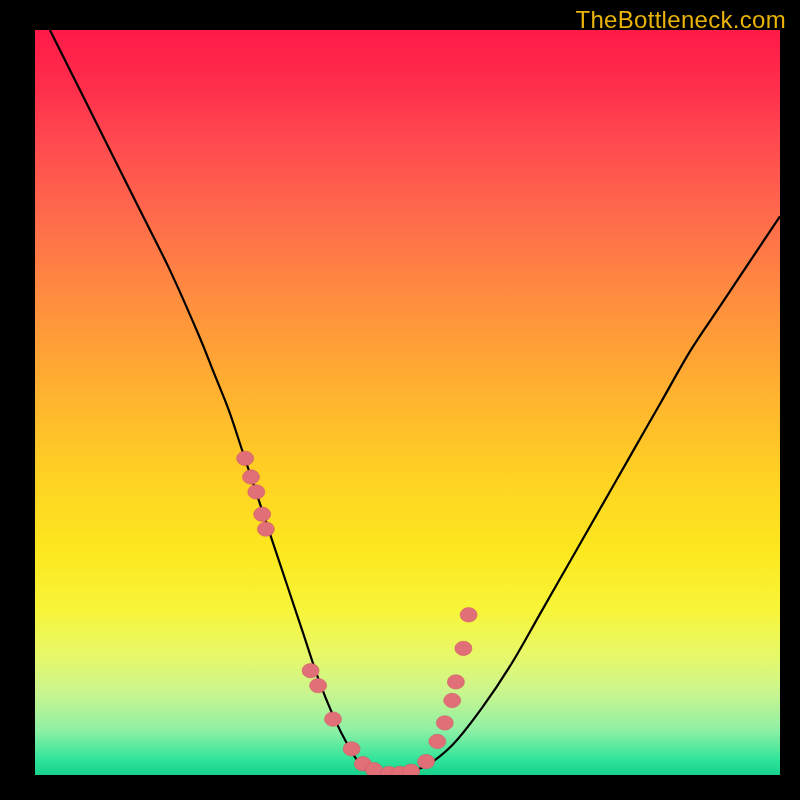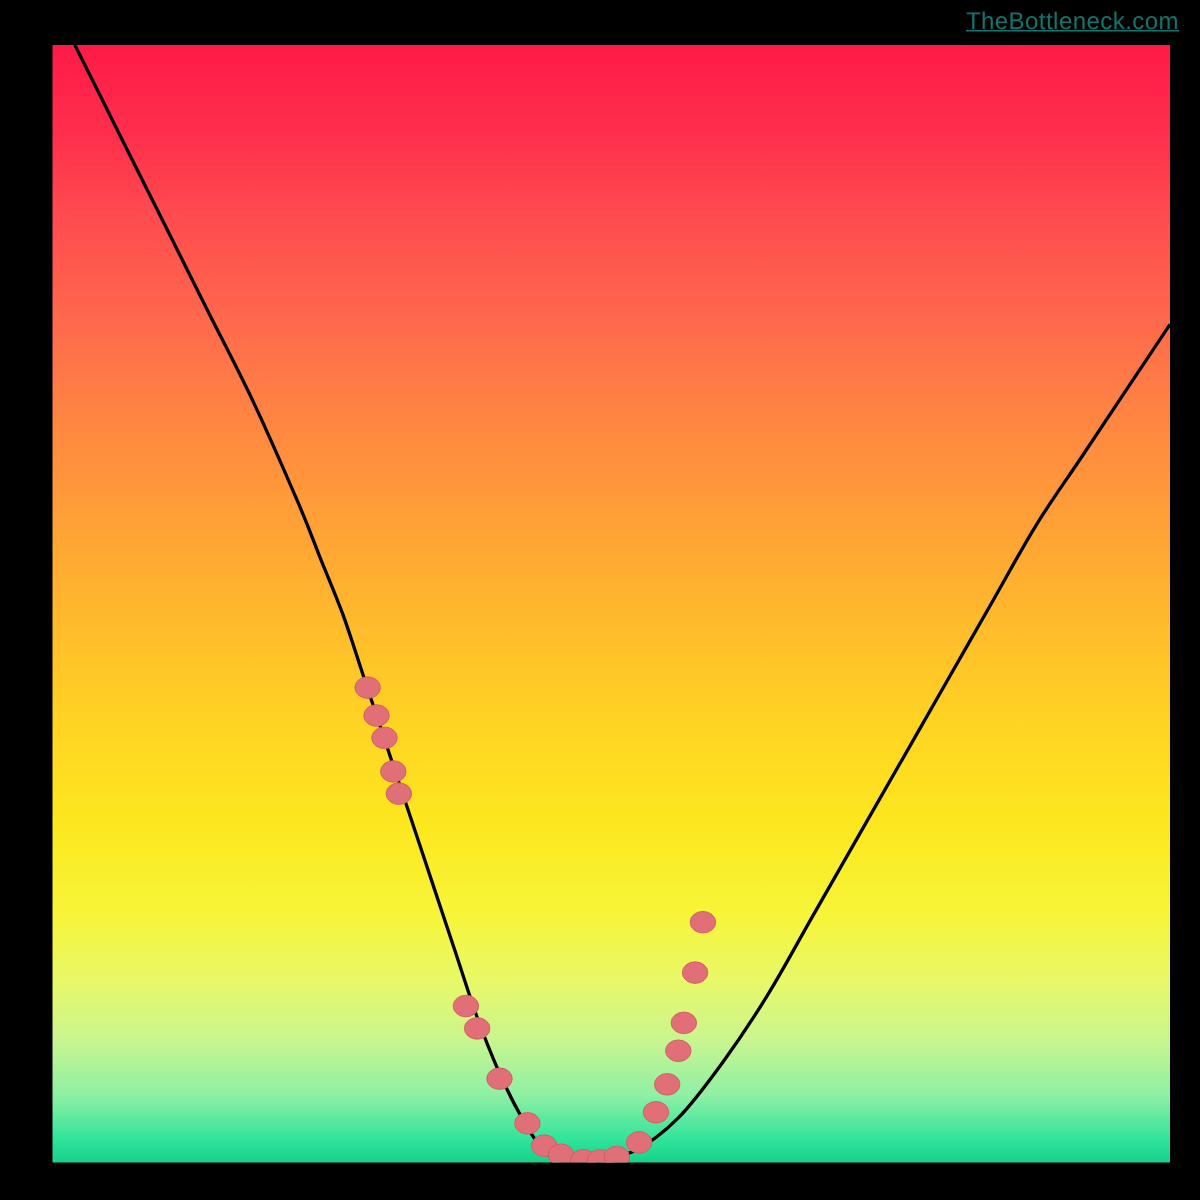--- a/index.html
+++ b/index.html
@@ -37,26 +37,25 @@
       #c9f58f 89%,
       #8ef0a5 94%,
       #2fe49a 98%,
       #16d18c 100%
     );
   }
   .watermark {
     position: absolute;
     top: 6px;
     right: 14px;
-    color: #0f766e;
-    font-size: 16px;
+    color: #eab308;
+    font-size: 24px;
     font-weight: 500;
     letter-spacing: 0.3px;
     user-select: none;
-    text-decoration: underline;
   }
   svg.curve {
     position: absolute;
     left: 0;
     top: 0;
     width: 745px;
     height: 745px;
   }
   .curve path.line {
     fill: none;

